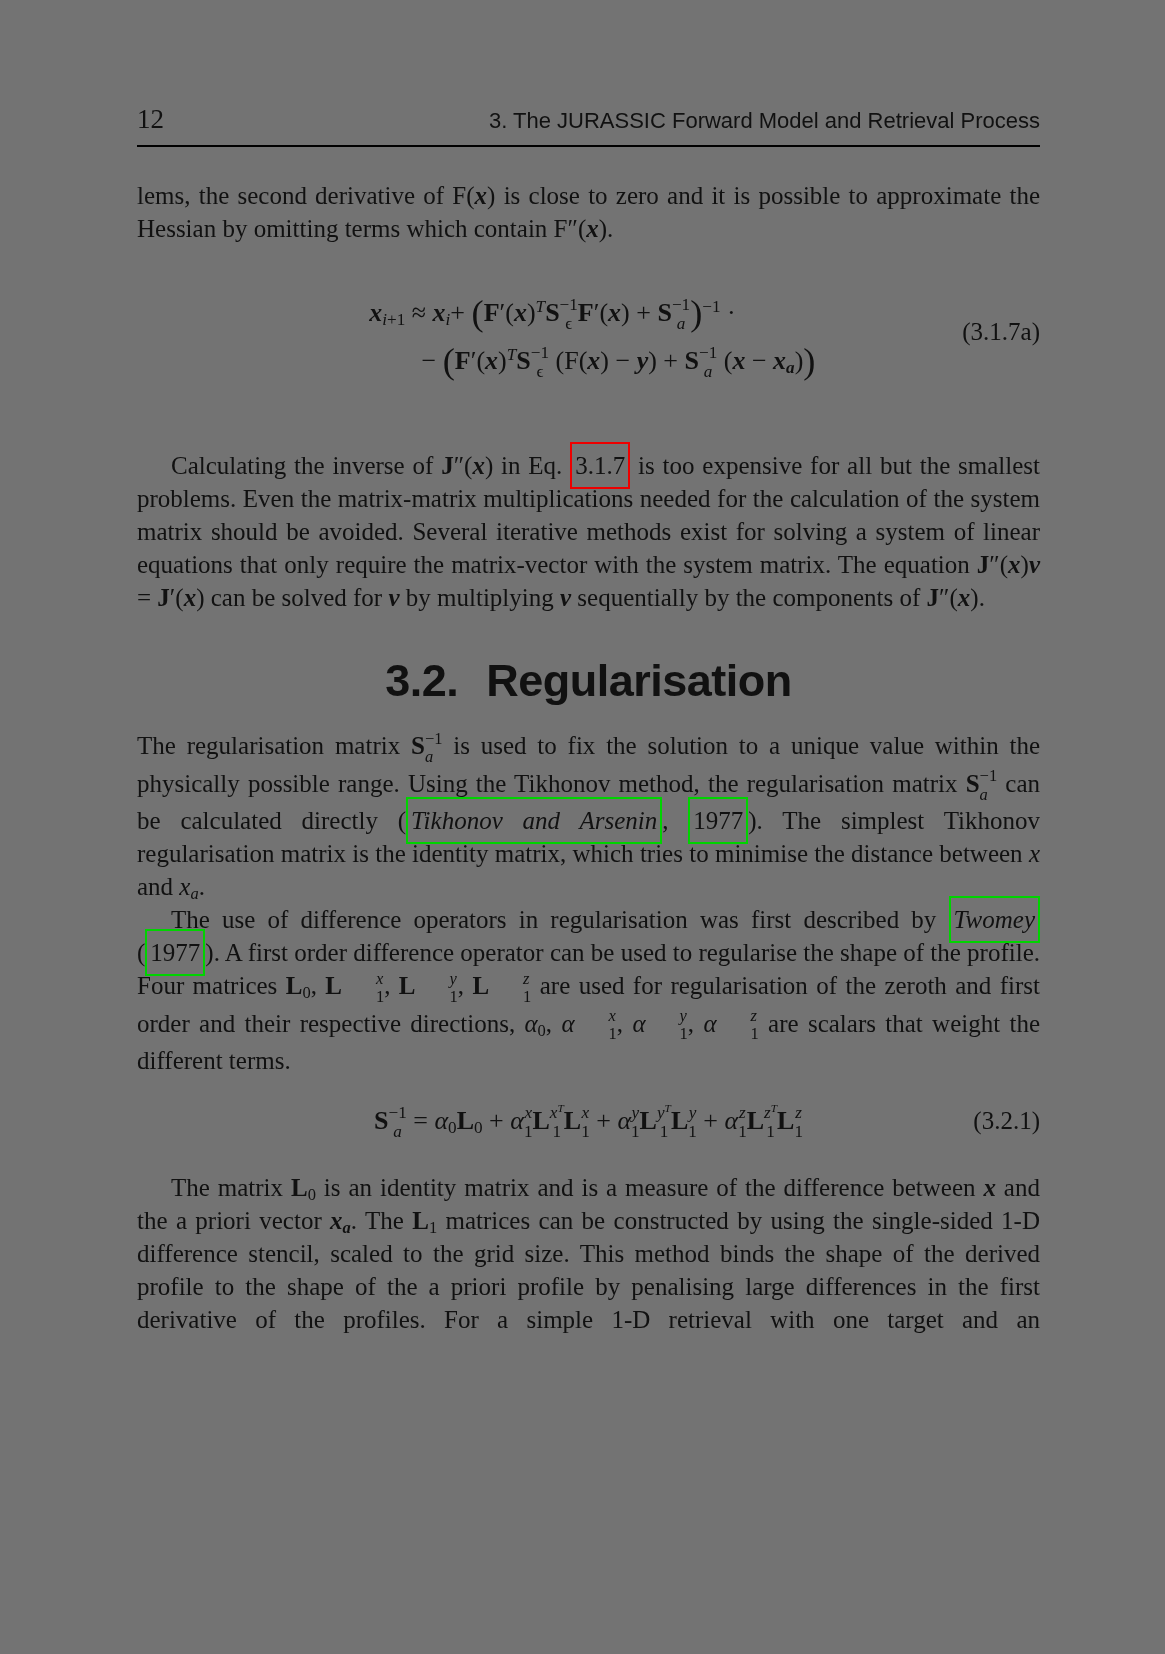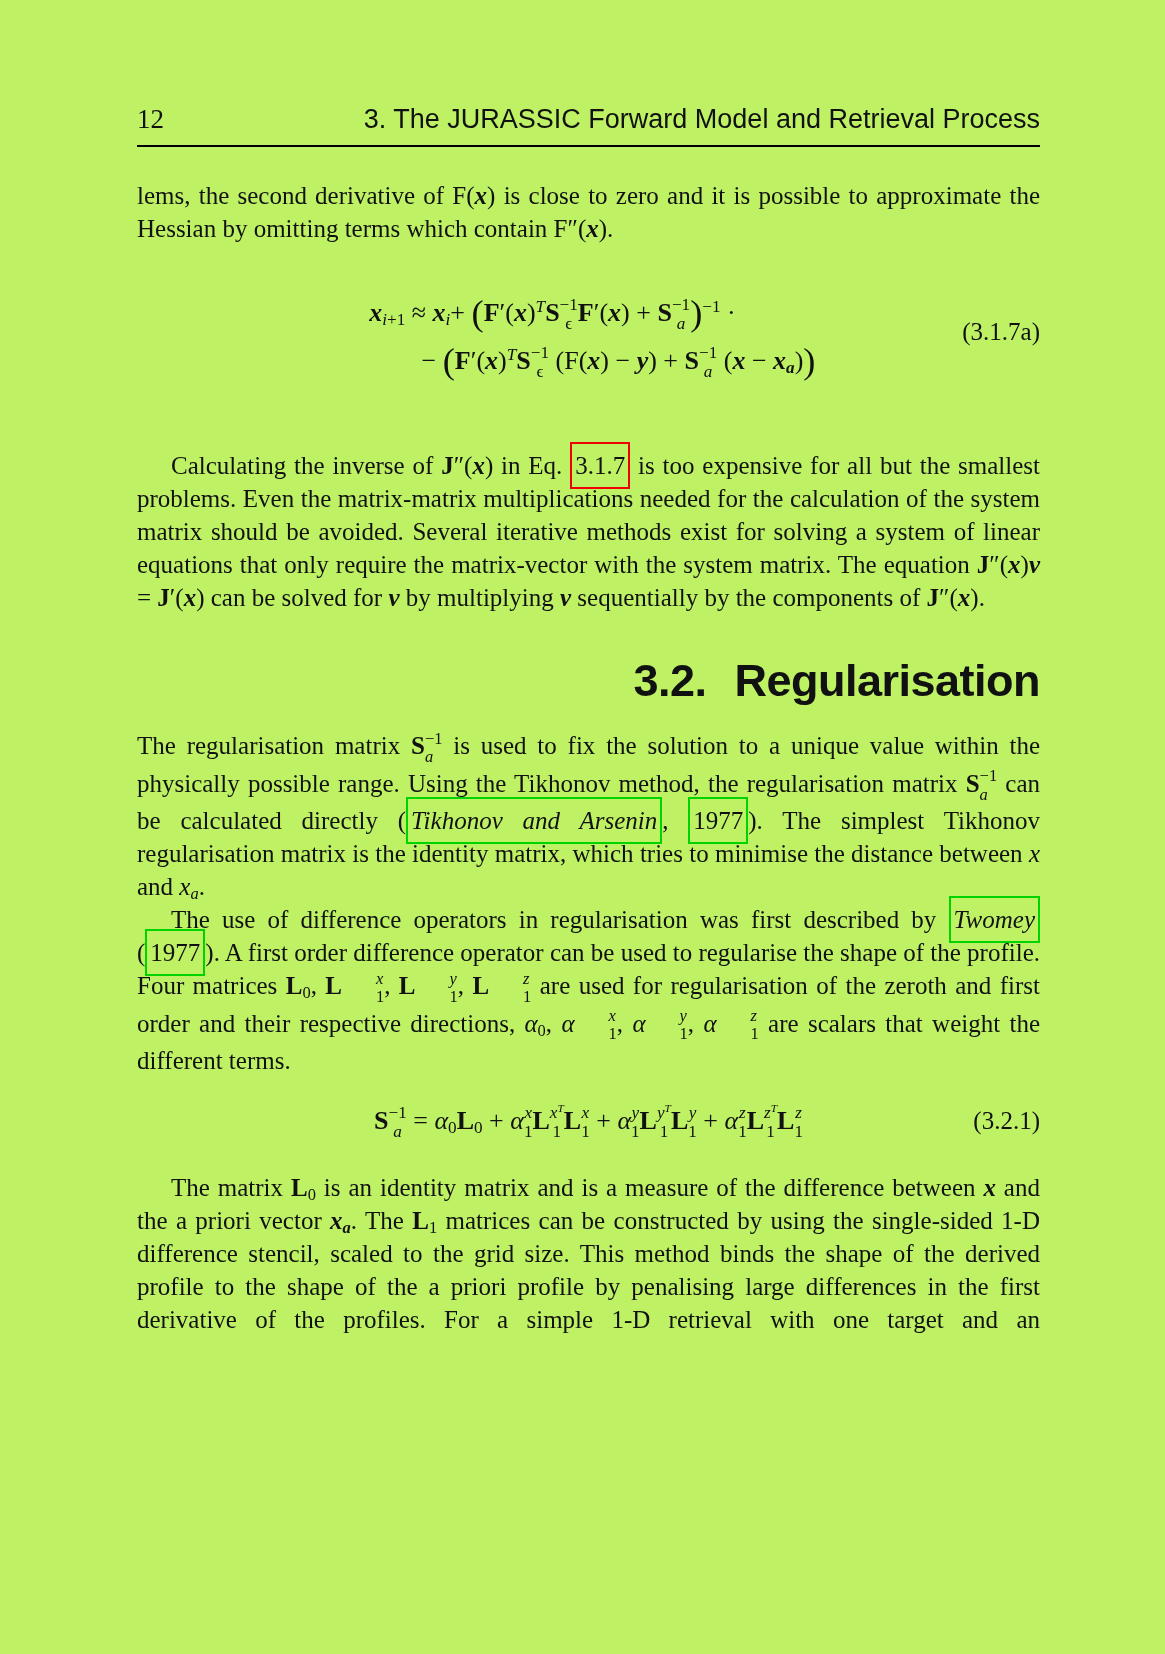--- a/index.html
+++ b/index.html
@@ -1,26 +1,26 @@
 <!DOCTYPE html>
 <html lang="en" style="--link-red: #ee0000; --link-green: #00d400;"><head>
 <meta charset="utf-8">
 <title>Document</title>
 <style>
   html,body { margin:0; padding:0; background:#ffffff; }
   .page {
     width:1165px; height:1654px; box-sizing:border-box;
     padding:104px 125px 0 137px;
-    background:#bef264; color:#111111;
+    background:#737373; color:#111111;
     font-family:"Liberation Serif","DejaVu Serif",serif;
     position:relative; overflow:hidden;
   }
   .pghead { display:flex; justify-content:space-between; align-items:baseline; }
   .pagenum { font-size:27px; }
-  .chaptitle { font-family:"Liberation Sans","DejaVu Sans",sans-serif; font-size:27px; }
+  .chaptitle { font-family:"Liberation Sans","DejaVu Sans",sans-serif; font-size:22px; }
   .headrule { border:none; border-top:2px solid #000; margin:10px 0 0 0; }
 
   main { margin-top:32px; font-size:25px; line-height:33px; text-align:justify; }
   main p { margin:0; }
   p.indent { text-indent:34px; }
   p.mt { margin-top:0; }
   .justify-last { text-align-last:justify; }
 
   sub, sup { font-size:0.66em; line-height:0; }
   sup { vertical-align:0.5em; }
@@ -36,21 +36,21 @@
   .equation { position:relative; font-size:26px; margin:46px 0 66px;
               text-align:center; line-height:1.7; text-align-last:center; }
   .eqline1 { transform:translateX(-36px); }
   .eqline2 { margin-top:4px; transform:translateX(30px); }
   .eqlabel { position:absolute; right:0; top:20px; font-size:25px; }
   .equation.single { margin:22px 0 28px; }
   .equation.single .eqlabel { top:50%; transform:translateY(-50%); }
 
   h2 { font-family:"Liberation Sans","DejaVu Sans",sans-serif;
        font-size:45px; font-weight:bold; margin:50px 0 32px;
-       letter-spacing:-0.5px; text-align:right; }
+       letter-spacing:-0.5px; text-align:center; }
   h2 .secnum { margin-right:28px; }
 
   .refbox { border:2px solid; padding:8px 3px; cursor:pointer;
             -webkit-box-decoration-break:clone; box-decoration-break:clone; }
   .red   { border-color:var(--link-red,#ee0000); }
   .green { border-color:var(--link-green,#00d400); }
 </style>
 </head>
 <body>
 

